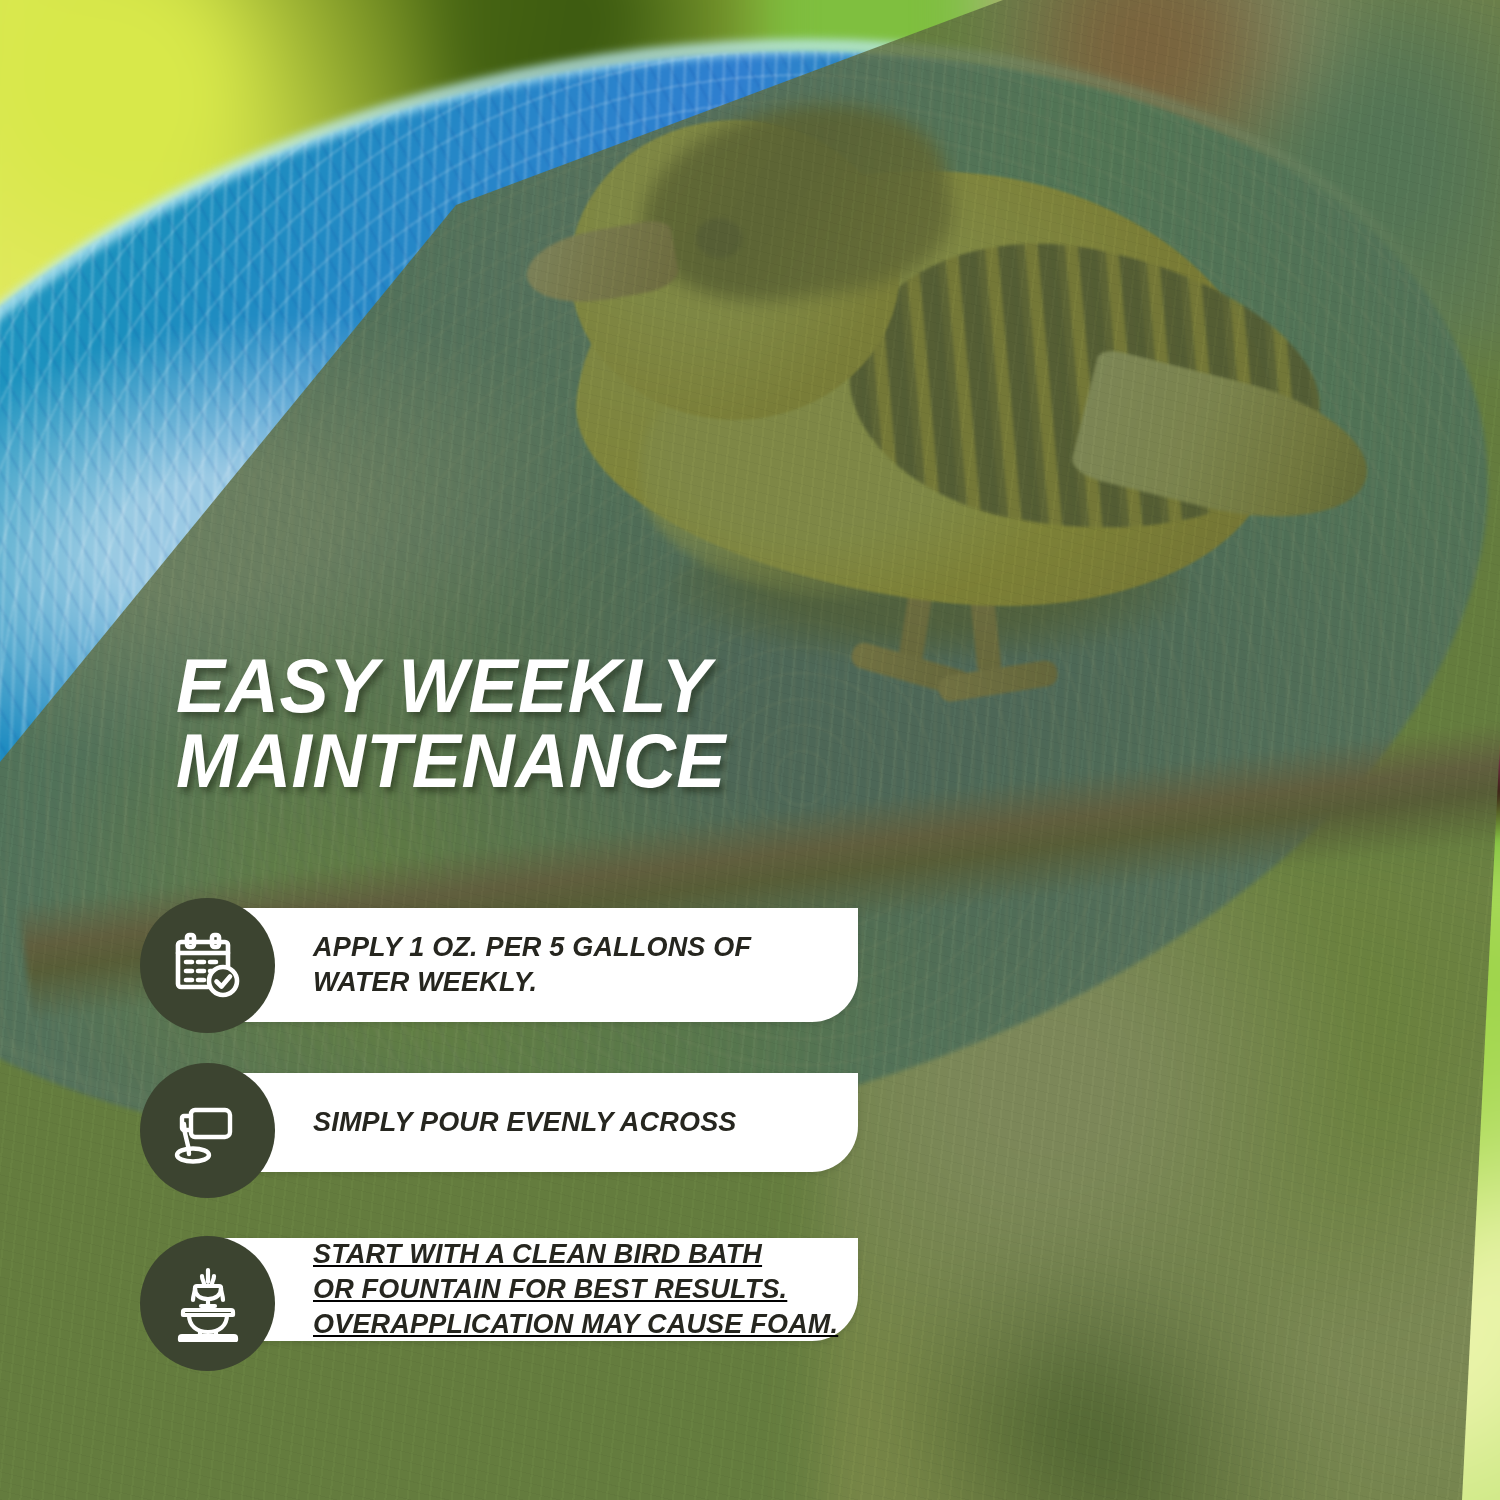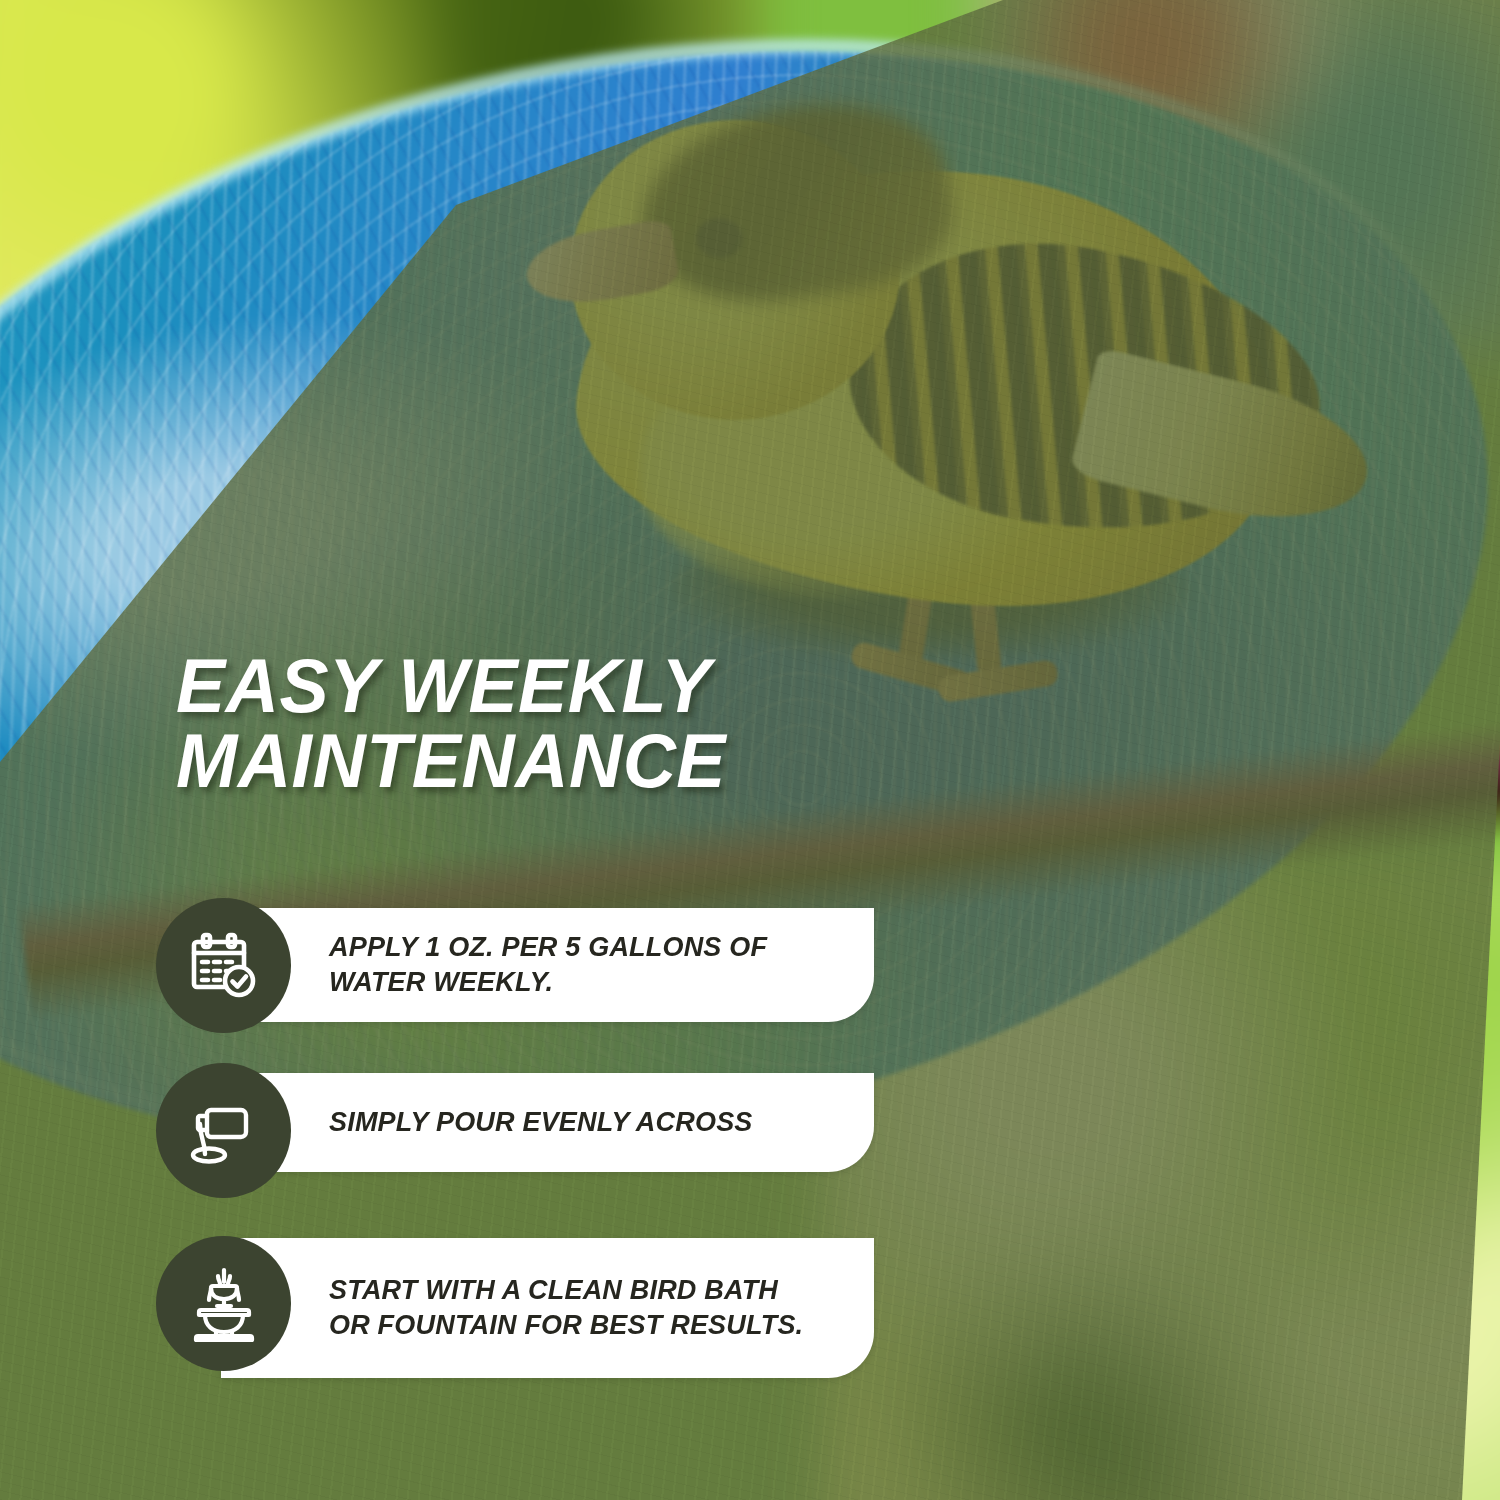--- a/index.html
+++ b/index.html
@@ -185,34 +185,34 @@
     color:#ffffff;
     font-size:76px;line-height:.99;
     font-weight:700;font-style:italic;
     letter-spacing:.5px;
     text-shadow:4px 5px 7px rgba(20,28,10,.45);
     text-transform:uppercase;
     transform:scaleX(.97);transform-origin:left top;
   }
 
   .rows{position:absolute;left:0;top:896px;width:900px;}
-  .row{position:relative;height:165px;margin-left:16px;}
+  .row{position:relative;height:165px;}
   .row:nth-child(3){height:170px;}
 
   .card{
     position:absolute;left:205px;top:12px;
     width:653px;
     background:#ffffff;
     border-radius:0 0 46px 0;
     box-shadow:0 2px 6px rgba(0,0,0,.12);
     display:flex;align-items:center;
   }
   .row.r1 .card{height:114px;}
   .row.r2 .card{height:99px;}
-  .row.r3 .card{height:140px;}
+  .row.r3 .card{height:103px;text-decoration:underline;}
 
   .card-text{
     padding-left:108px;padding-right:26px;
     color:#26261f;
     font-size:27px;line-height:1.30;
     font-weight:700;font-style:italic;
     letter-spacing:.2px;
     text-transform:uppercase;
   }
   .card-text span{display:block;white-space:nowrap;}
@@ -306,20 +306,21 @@
             <ellipse cx="22" cy="61" rx="16" ry="6.5"></ellipse>
           </svg>
         </div>
       </div>
 
       <div class="row r3">
         <div class="card">
           <div class="card-text">
             <span>START WITH A CLEAN BIRD BATH</span>
             <span>OR FOUNTAIN FOR BEST RESULTS.</span>
+            <span>OVERAPPLICATION MAY CAUSE FOAM.</span>
           </div>
         </div>
         <div class="circle">
           <svg width="76" height="76" viewBox="0 0 76 76" fill="none" stroke="#ffffff" stroke-width="4.2" stroke-linecap="round" stroke-linejoin="round">
             <path d="M38 4 V16"></path>
             <path d="M32 10 C32 14 34 15 34 18"></path>
             <path d="M44 10 C44 14 42 15 42 18"></path>
             <path d="M25 22 C25 27 23 29 23 34"></path>
             <path d="M51 22 C51 27 53 29 53 34"></path>
             <path d="M27 20 H49 a2 2 0 0 1 2 2 C51 29 46 33 38 33 C30 33 25 29 25 22 a2 2 0 0 1 2 -2 Z"></path>

